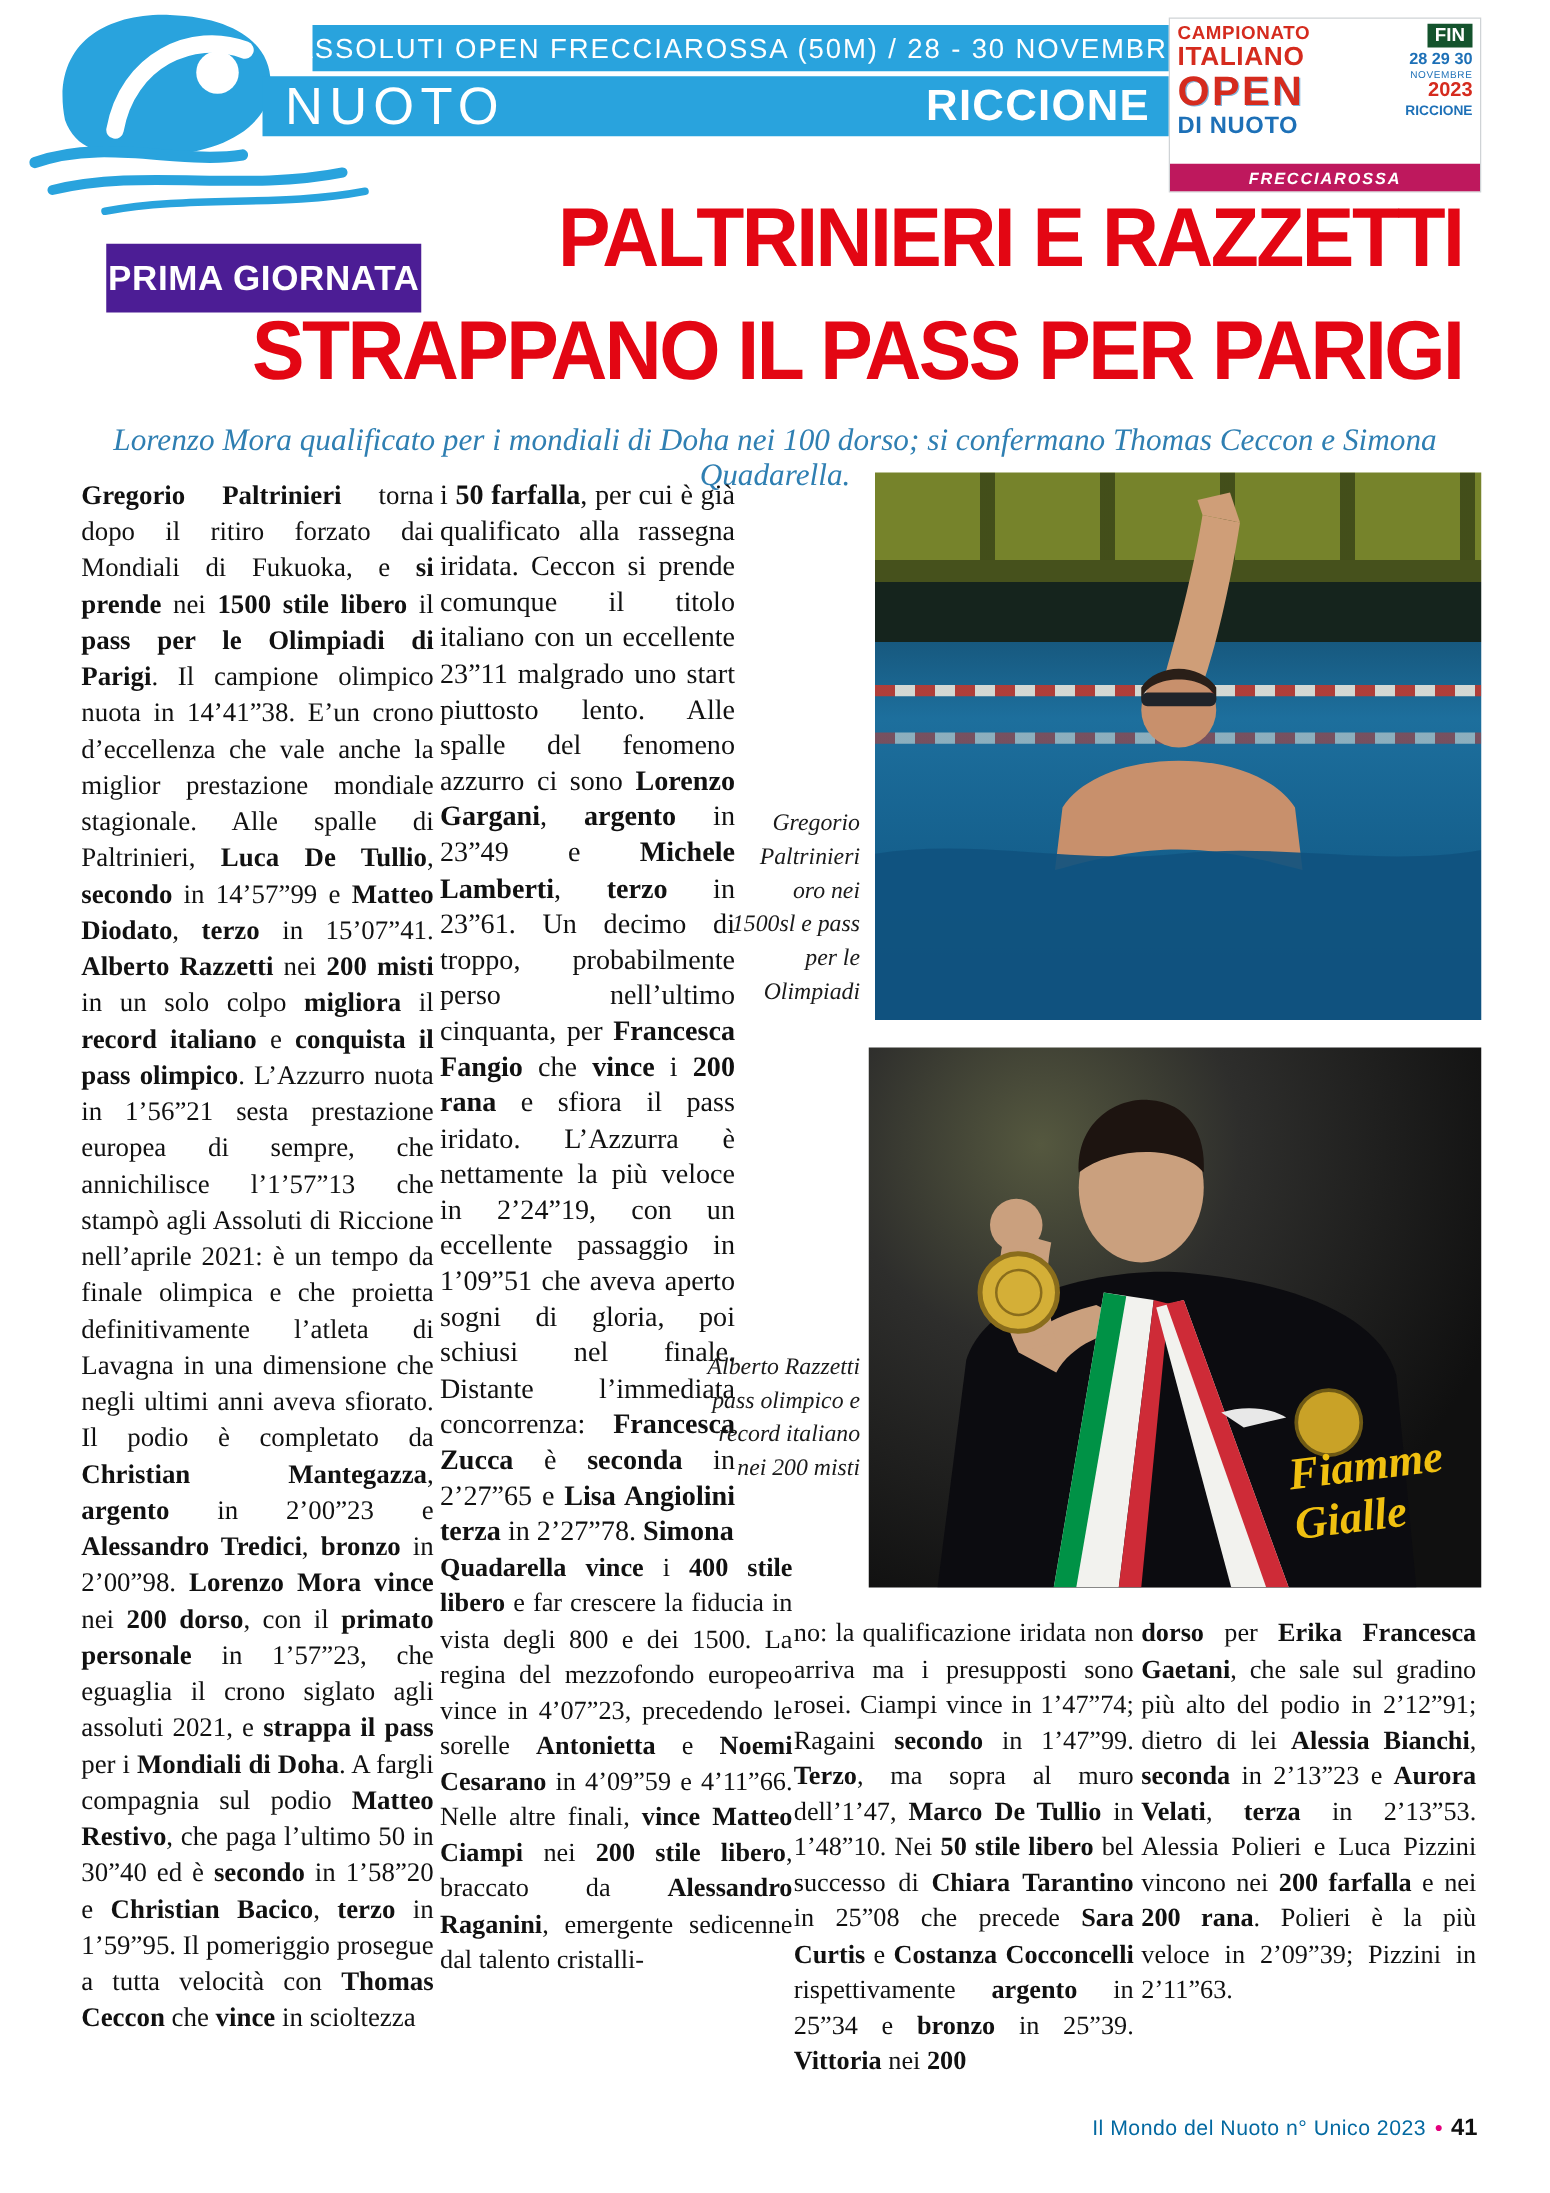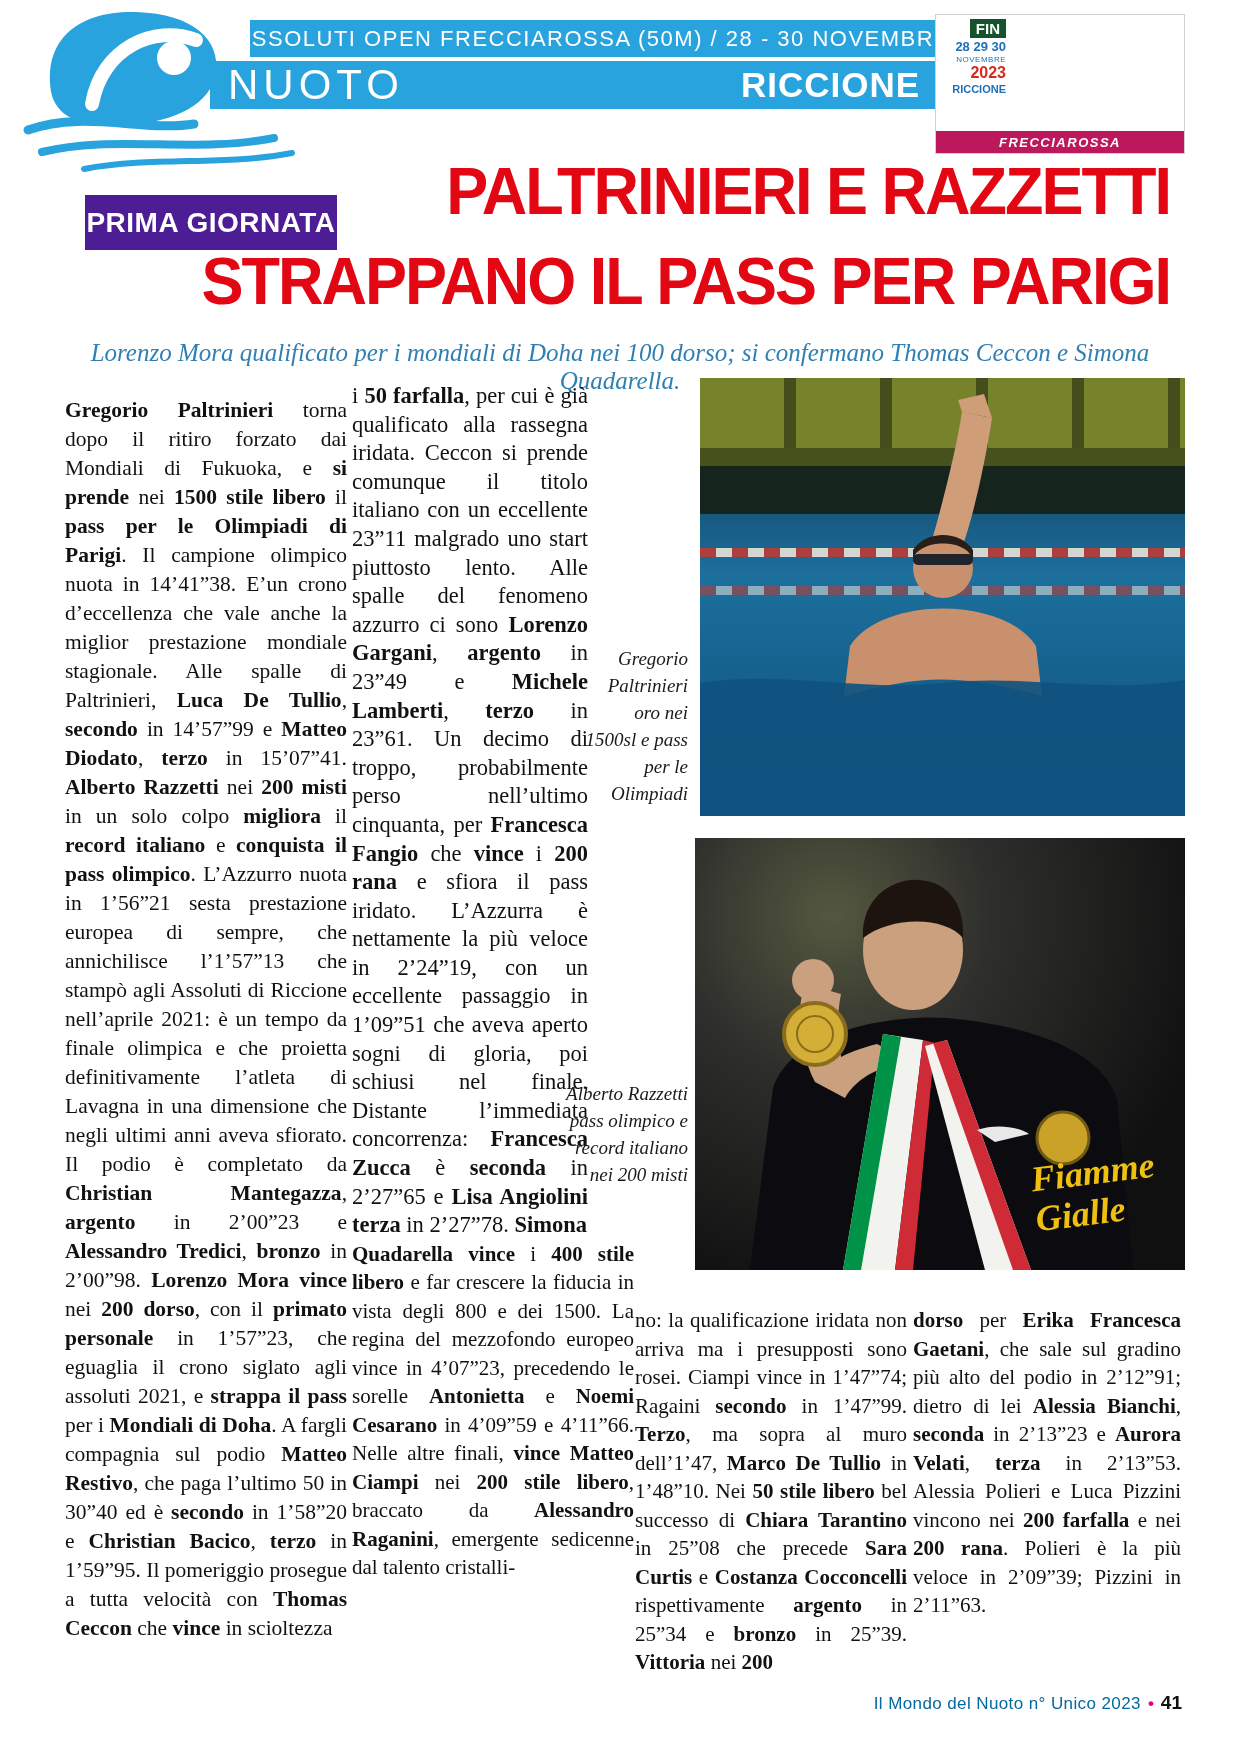--- a/index.html
+++ b/index.html
@@ -47,21 +47,21 @@
         display:flex;align-items:center;justify-content:center;
         font-family:"Liberation Sans",sans-serif;font-weight:700;font-size:28px;letter-spacing:.5px;margin-top:28px;}
   .headline{left:70px;top:143px;width:1100px;text-align:right;color:#e30613;
         font-family:"Liberation Sans",sans-serif;font-weight:800;font-size:63px;
         line-height:90px;letter-spacing:-2px;}
   .headline div{white-space:nowrap;transform:scaleY(1.06);transform-origin:top right;}
   .standfirst{left:70px;top:339px;width:1100px;text-align:center;font-style:italic;
         font-size:25px;color:#2f7fb2;}
 
   
-  .col{text-align:justify;hyphens:auto;margin-top:14px;}
+  .col{text-align:justify;hyphens:auto;}
   .col b{font-weight:700;}
   .col1{left:65px;top:382px;width:282px;font-size:21.5px;line-height:29px;}
   .col2{left:352px;top:382px;width:282px;}
   .col2a{width:236px;font-size:22.5px;line-height:28.6px;text-align:justify;hyphens:auto;}
   .col2b{width:282px;font-size:21px;line-height:28.5px;text-align:justify;hyphens:auto;}
   .col3{left:635px;top:1292px;width:272px;font-size:21px;line-height:28.5px;}
   .col4{left:913px;top:1292px;width:268px;font-size:21px;line-height:28.5px;}
 
   
   .photo{overflow:hidden;}
@@ -107,20 +107,26 @@
   <span>ASSOLUTI OPEN FRECCIAROSSA (50M) / 28 - 30 NOVEMBRE</span>
 </div>
 
 <div class="abs bar2">
   <span class="brand">NUOTO</span>
   <span class="location">RICCIONE</span>
 </div>
 
 <div class="abs poster">
   <div class="poster-main">
+    <div class="poster-left">
+      <div class="p-campionato">CAMPIONATO</div>
+      <div class="p-italiano">ITALIANO</div>
+      <div class="p-open">OPEN</div>
+      <div class="p-dinuoto">DI NUOTO</div>
+    </div>
     <div class="poster-right">
       <span class="p-fin">FIN</span>
       <div class="p-dates">28 29 30</div>
       <div class="p-month">NOVEMBRE</div>
       <div class="p-year">2023</div>
       <div class="p-city">RICCIONE</div>
     </div>
   </div>
   <div class="poster-bar">FRECCIAROSSA</div>
 </div>

